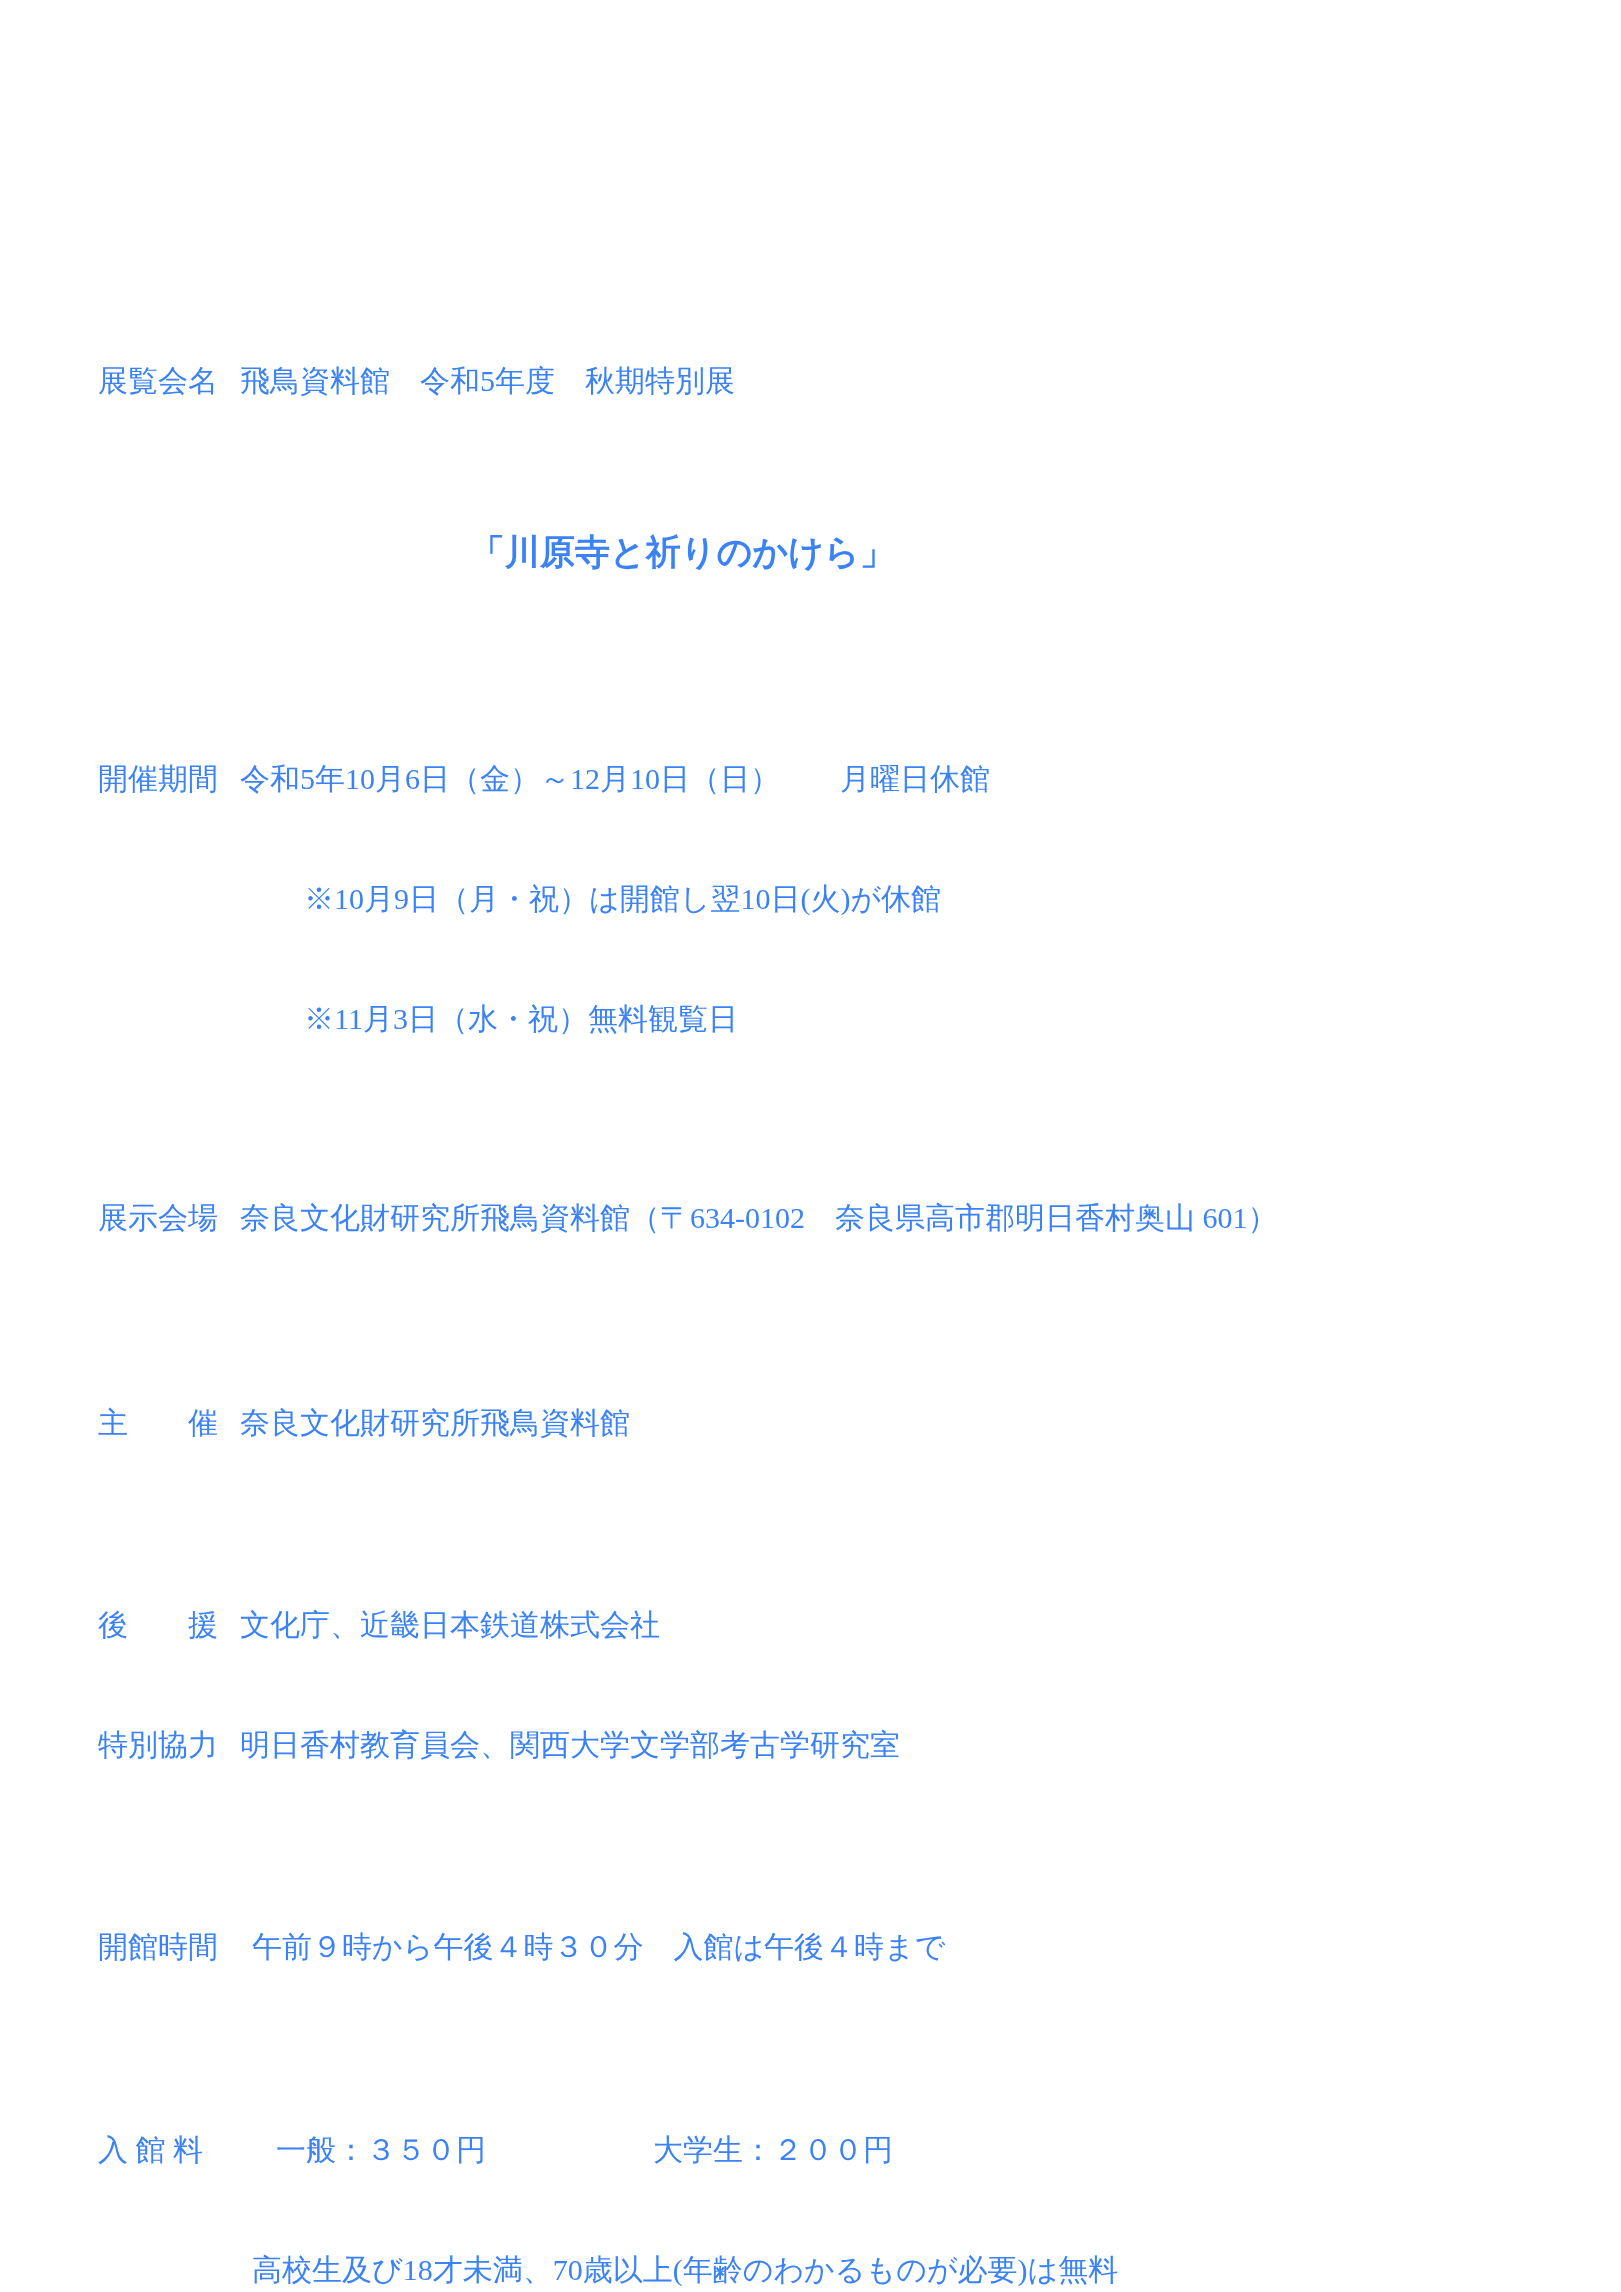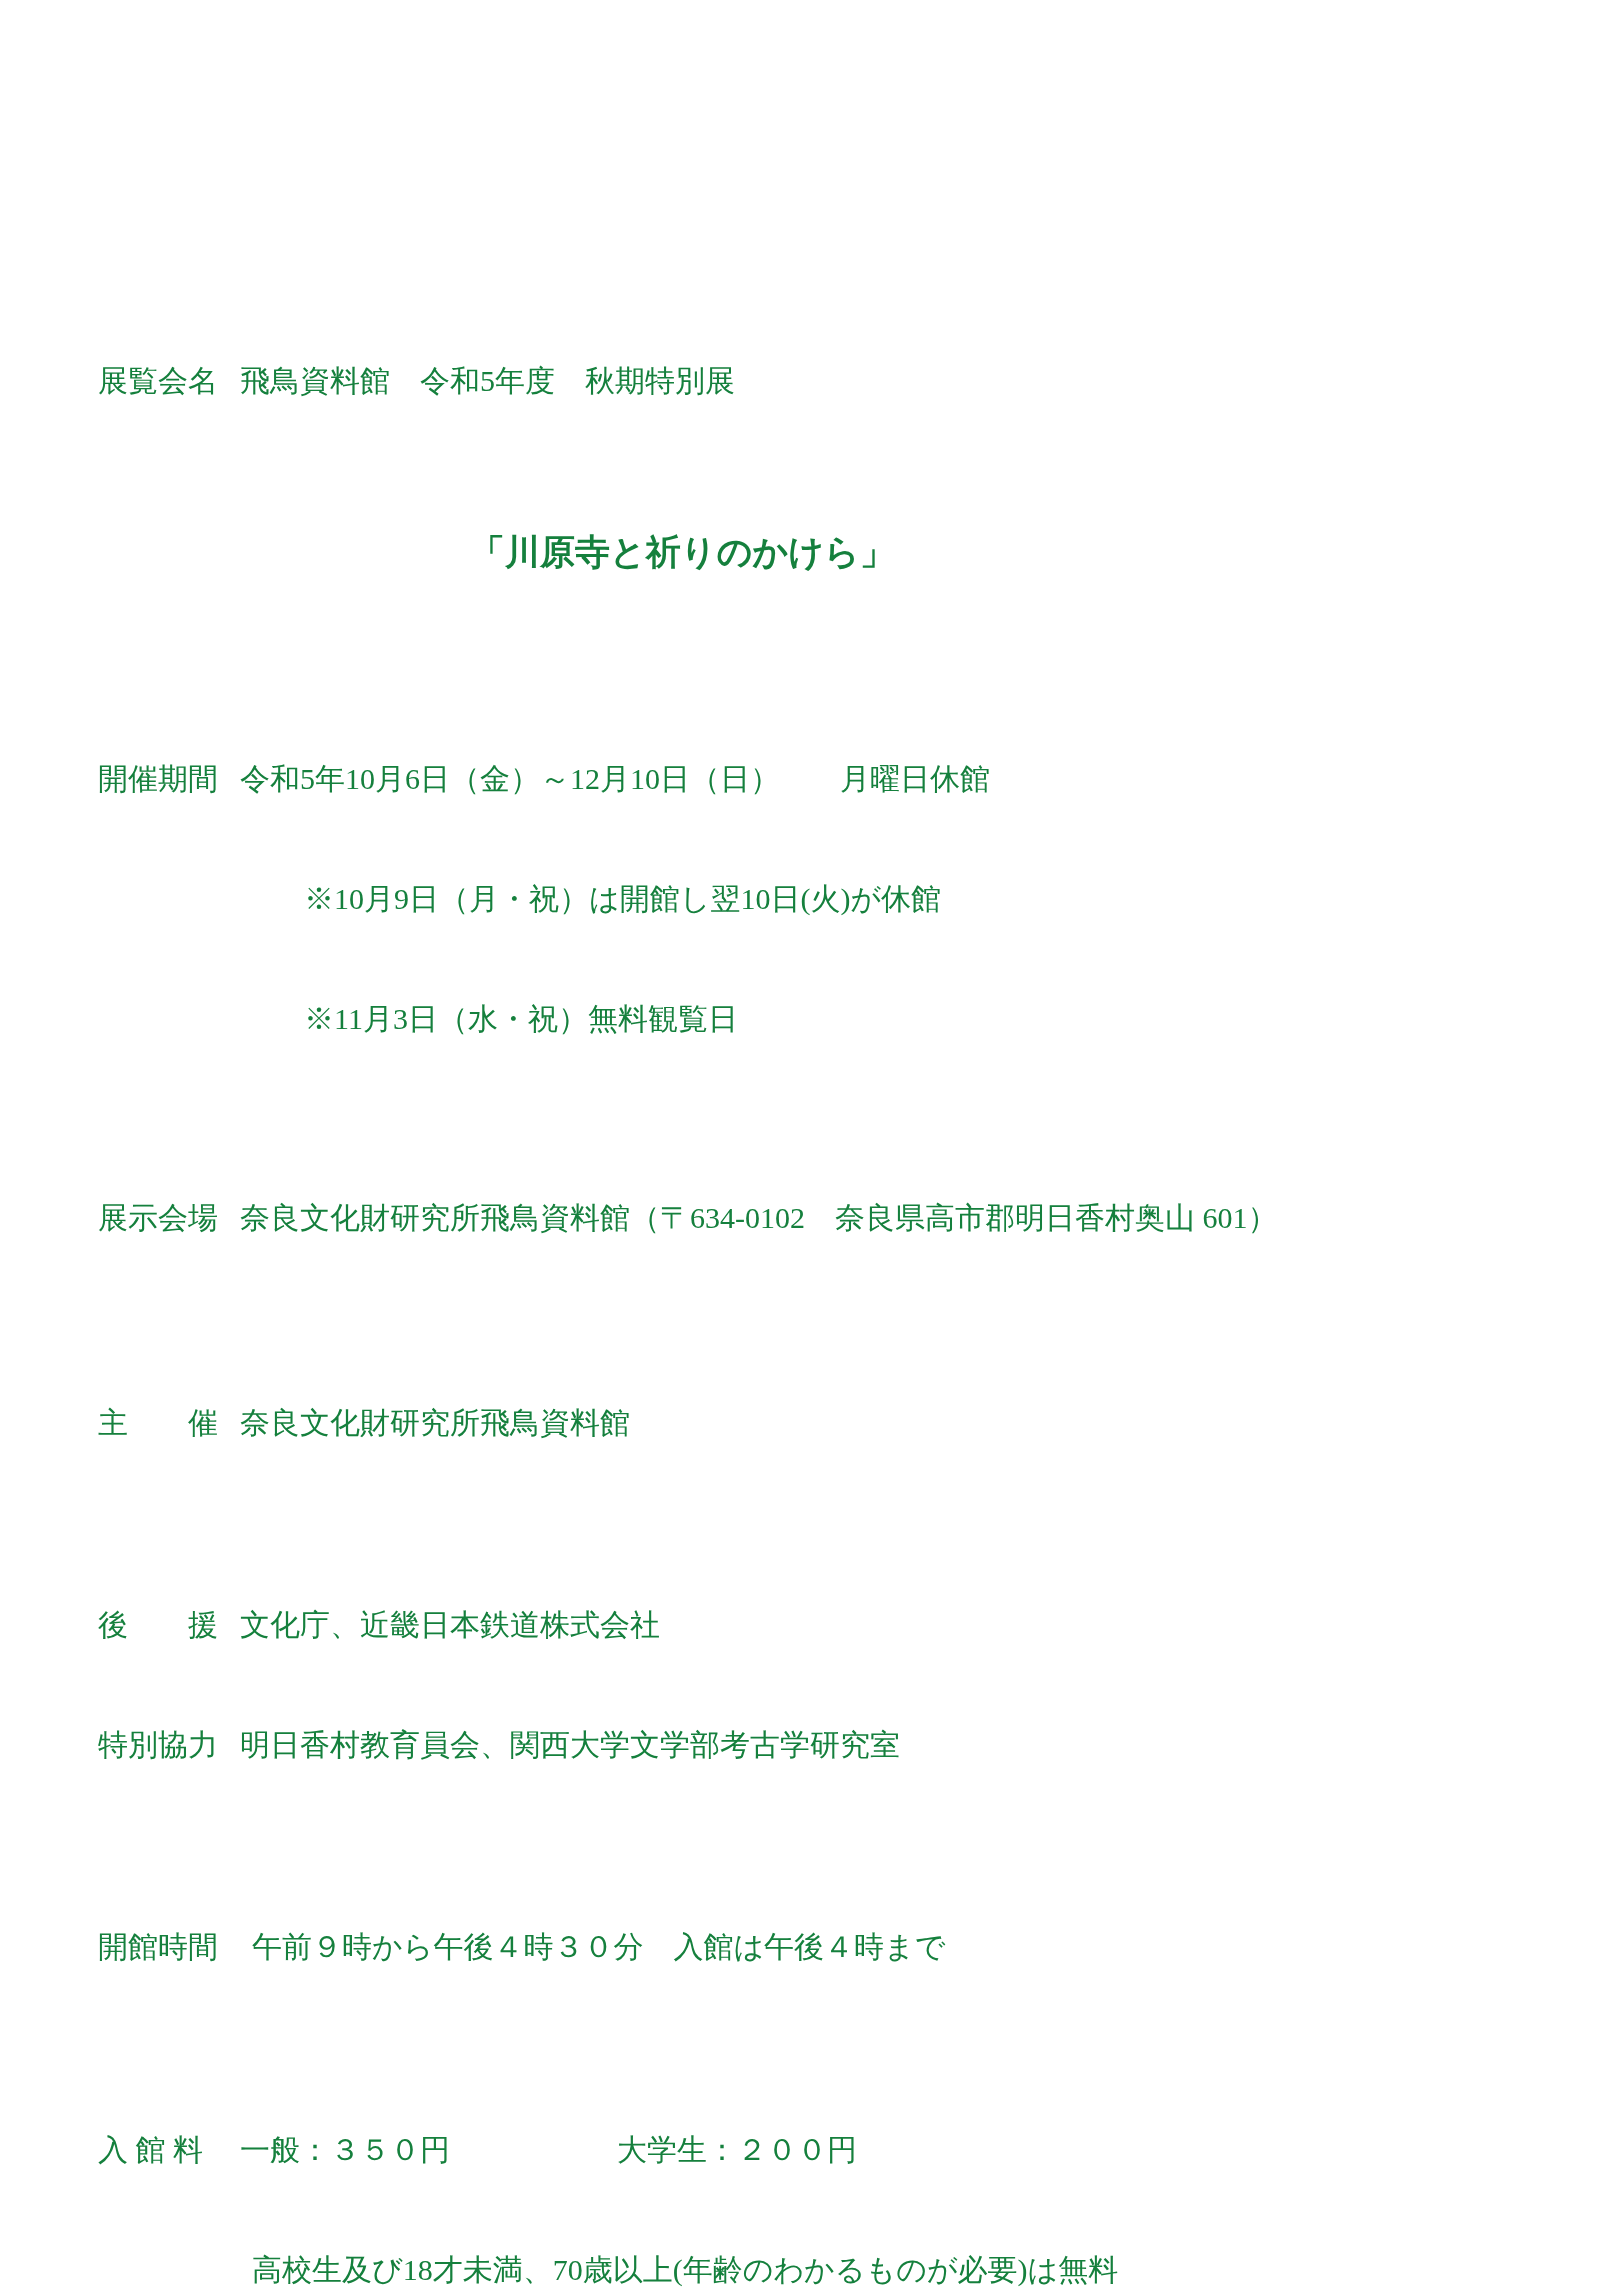--- a/index.html
+++ b/index.html
@@ -2,41 +2,41 @@
 <html><head>
 <meta charset="utf-8">
 <style>
   * { margin: 0; padding: 0; box-sizing: border-box; }
   html, body { background: #ffffff; }
   .page {
     position: relative;
     width: 1621px;
     height: 2293px;
     background: #ffffff;
-    color: #15803d;
+    color: #3b82f6;
     font-family: "Liberation Serif", "DejaVu Serif", serif;
     font-size: 30px;
     padding: 253px 59px 0 98px;
     white-space: pre;
     overflow: hidden;
   }
   .row { display: flex; align-items: flex-start; }
   .label { width: 142px; flex: 0 0 142px; }
   .line { height: 52px; line-height: 52px; }
   .title-line {
     height: 55px; line-height: 55px;
     margin-left: 372px; margin-top: 15.7px;
     font-size: 35px; font-weight: 600;
   }
   .mt-period   { margin-top: 71px; }
   .mt-venue    { margin-top: 45px; }
   .mt-org      { margin-top: 51px; }
   .mt-support  { margin-top: 48px; }
   .mt-hours    { margin-top: 48px; gap: 12px; }
-  .mt-adm      { margin-top: 49px; }
+  .mt-adm      { margin-top: 49px; gap: 36px; }
   .indent-note    { margin-left: 206px; }
   .indent-admnote { margin-left: 154px; }
   .gap-univ  { margin-left: 167px; text-align: center; }
 </style>
 </head>
 <body>
 
 <div class="page">
 
   <div class="row line">

